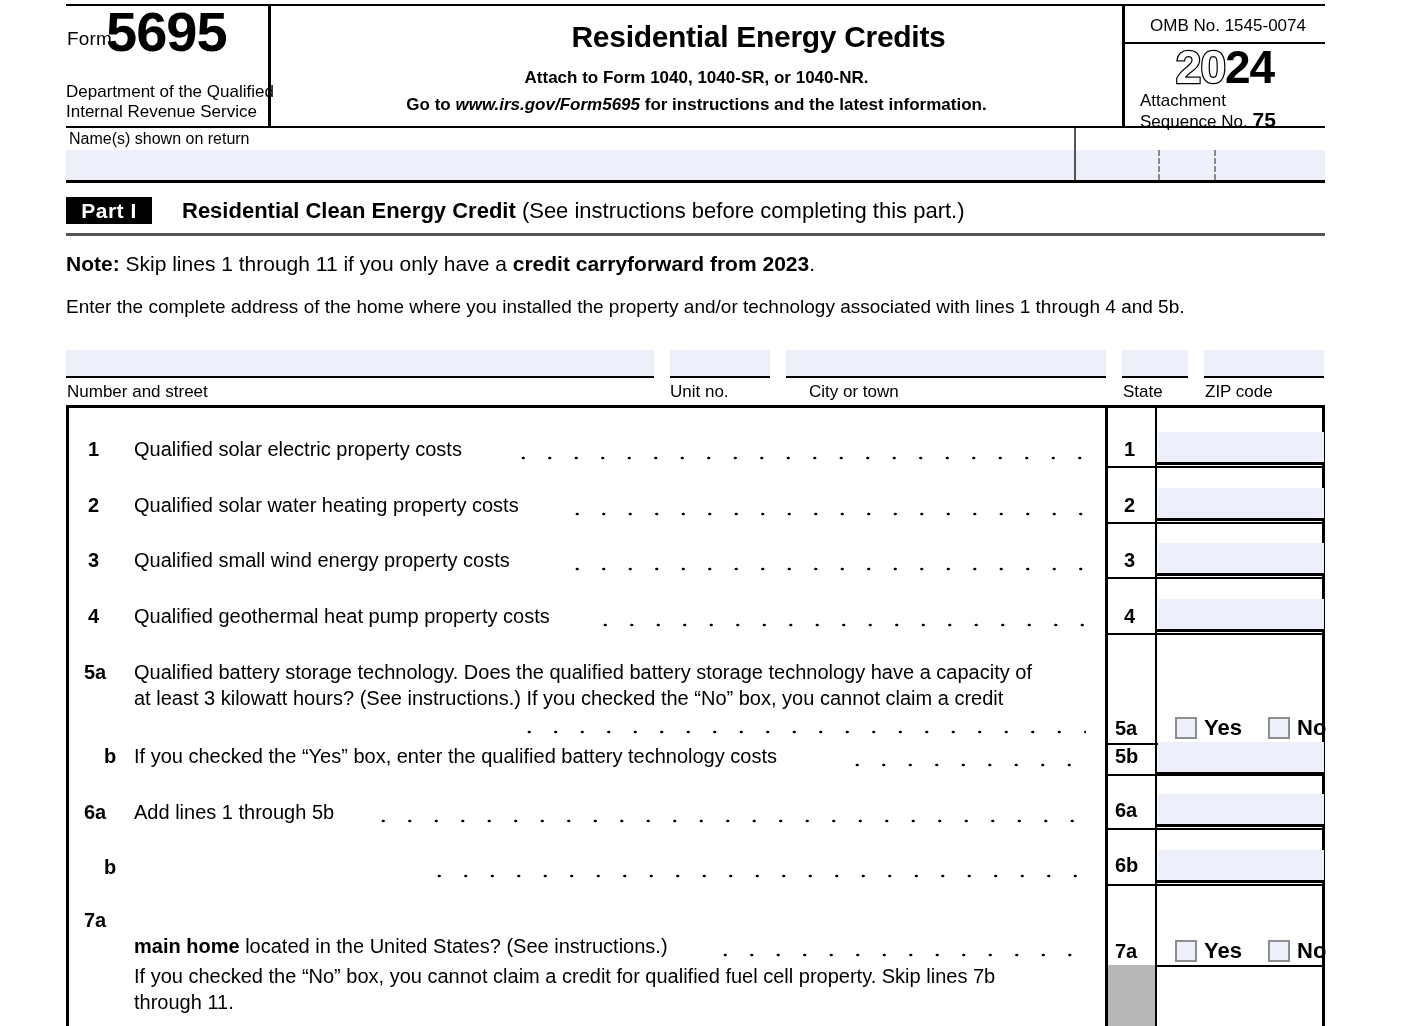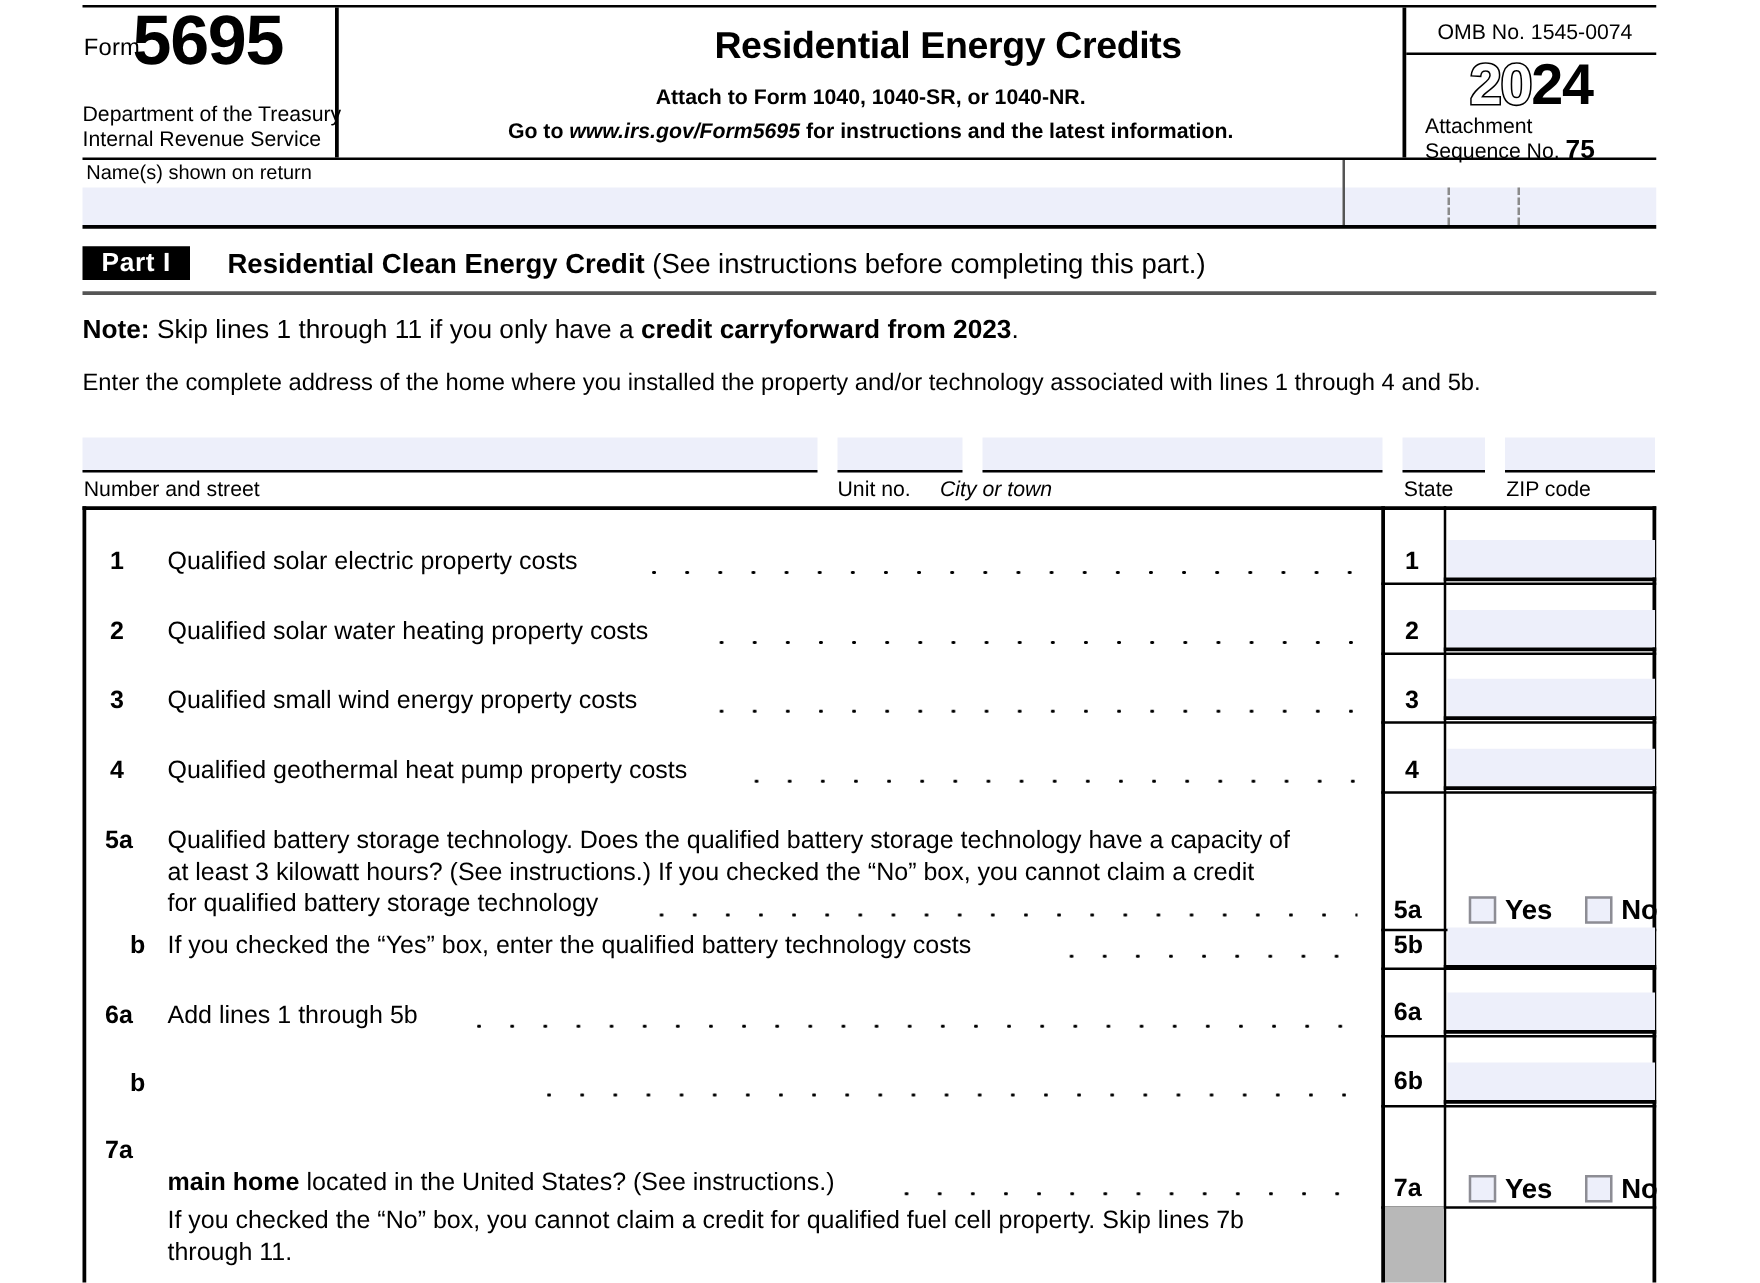--- a/index.html
+++ b/index.html
@@ -65,21 +65,21 @@
 
   
   #addr-street{left:66px;top:350px;width:588px;height:28px;}
   #addr-unit{left:670px;top:350px;width:100px;height:28px;}
   #addr-city{left:786px;top:350px;width:320px;height:28px;}
   #addr-state{left:1122px;top:350px;width:66px;height:28px;}
   #addr-zip{left:1204px;top:350px;width:120px;height:28px;}
   .addr-lbl{font-size:17px;top:382px;}
   #lbl-street{left:67px;}
   #lbl-unit{left:670px;}
-  #lbl-city{left:752px;font-style:italic;}
+  #lbl-city{left:809px;}
   #lbl-state{left:1123px;}
   #lbl-zip{left:1205px;}
   #addr-rule{left:66px;top:405px;width:1259px;height:3px;}
 
   
   #tbl-left-v{left:66px;top:405px;width:3px;height:621px;}
   #tbl-num-v-left{left:1105px;top:405px;width:3px;height:621px;}
   #tbl-num-v-right{left:1155px;top:405px;width:2px;height:621px;}
   #tbl-right-v{left:1322px;top:405px;width:3px;height:621px;}
 
@@ -103,21 +103,21 @@
 <body>
 
 <div class="page">
 
   <div class="abs rule" id="mast-top-rule"></div>
   <div class="abs rule" id="mast-vline-left"></div>
   <div class="abs rule" id="mast-vline-right"></div>
 
   <div class="abs" id="form-word">Form</div>
   <div class="abs" id="form-number">5695</div>
-  <div class="abs" id="dept-line1">Department of the Treasury</div>
+  <div class="abs" id="dept-line1">Department of the Qualified</div>
   <div class="abs" id="dept-line2">Internal Revenue Service</div>
 
   <div class="abs" id="main-title">Residential Energy Credits</div>
   <div class="abs" id="attach-line">Attach to Form 1040, 1040-SR, or 1040-NR.</div>
   <div class="abs" id="goto-line">
     <span>Go to </span><span class="ital">www.irs.gov/Form5695</span><span> for instructions and the latest information.</span>
   </div>
 
   <div class="abs" id="omb">OMB No. 1545-0074</div>
   <div class="abs rule" id="omb-rule"></div>
@@ -195,21 +195,20 @@
   <div class="lbl" style="left:134px;top:605px;">Qualified geothermal heat pump property costs</div>
   <div class="leader" style="left:592px;top:607px;width:494px;"></div>
   <div class="lnum" style="left:1124px;top:605px;">4</div>
   <div class="amt" style="top:599px;"></div>
   <div class="amt-rule" style="top:629px;"></div>
   <div class="rowline" style="top:633px;"></div>
 
   <div class="lnum" style="left:84px;top:661px;">5a</div>
   <div class="lbl" style="left:134px;top:661px;">Qualified battery storage technology. Does the qualified battery storage technology have a capacity of</div>
   <div class="lbl" style="left:134px;top:687px;">at least 3 kilowatt hours? (See instructions.) If you checked the “No” box, you cannot claim a credit</div>
-  <div class="lbl" style="left:134px;top:712px;">for qualified battery storage technology</div>
   <div class="leader" style="left:516px;top:714px;width:570px;"></div>
   <div class="lnum" style="left:1115px;top:717px;">5a</div>
   <div class="ynbox" style="left:1175px;top:717px;"></div>
   <div class="yntxt" style="left:1204px;top:715px;">Yes</div>
   <div class="ynbox" style="left:1268px;top:717px;"></div>
   <div class="yntxt" style="left:1297px;top:715px;">No</div>
   <div class="rowline" style="top:743px;"></div>
 
   <div class="lnum" style="left:104px;top:745px;">b</div>
   <div class="lbl" style="left:134px;top:745px;">If you checked the “Yes” box, enter the qualified battery technology costs</div>

